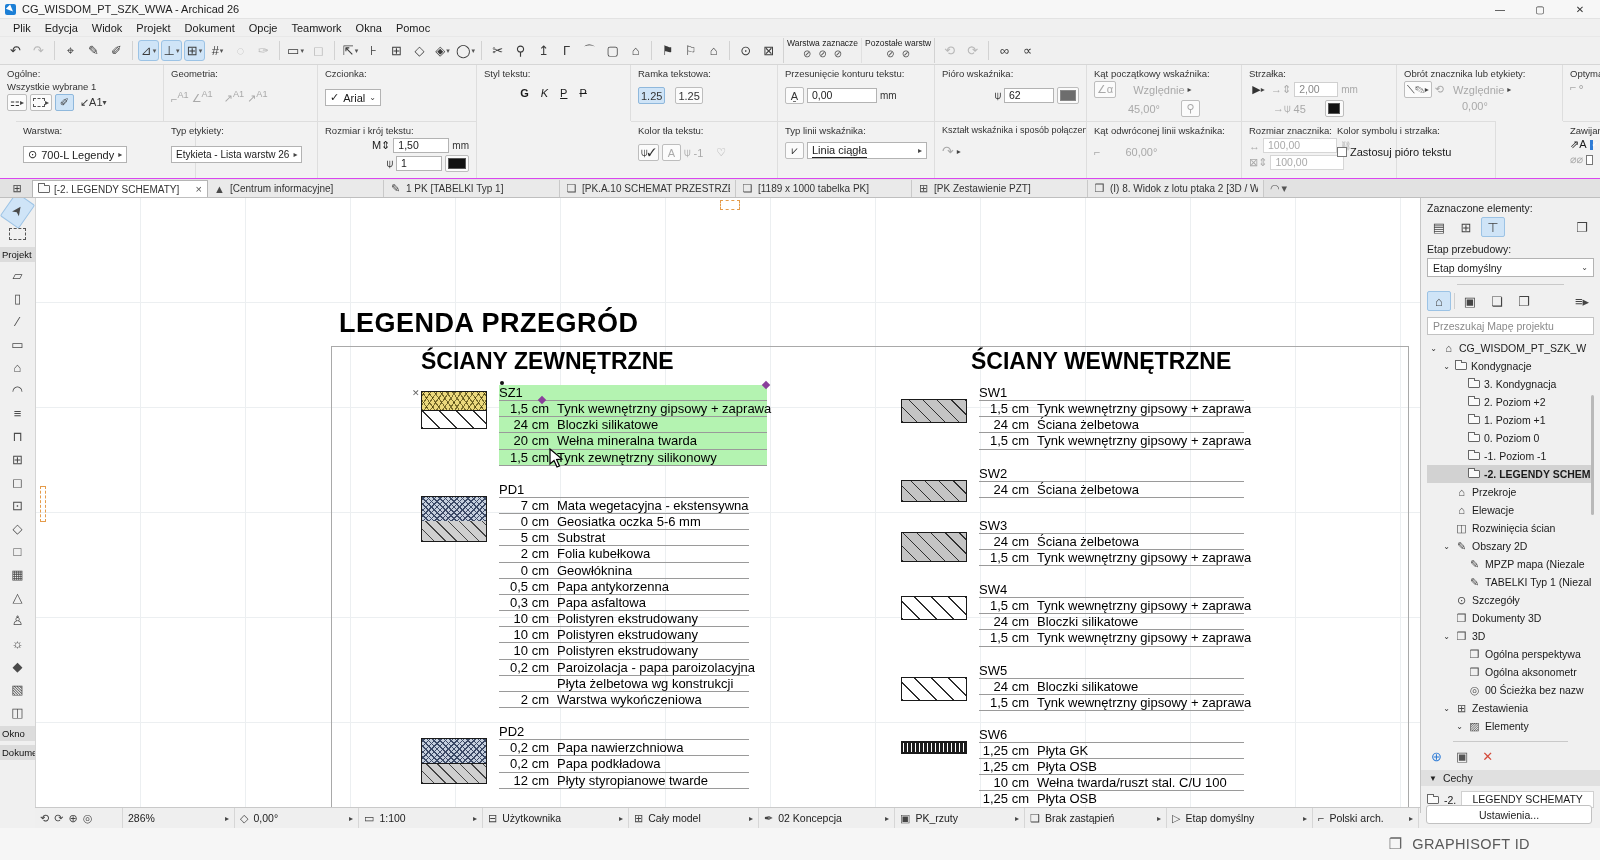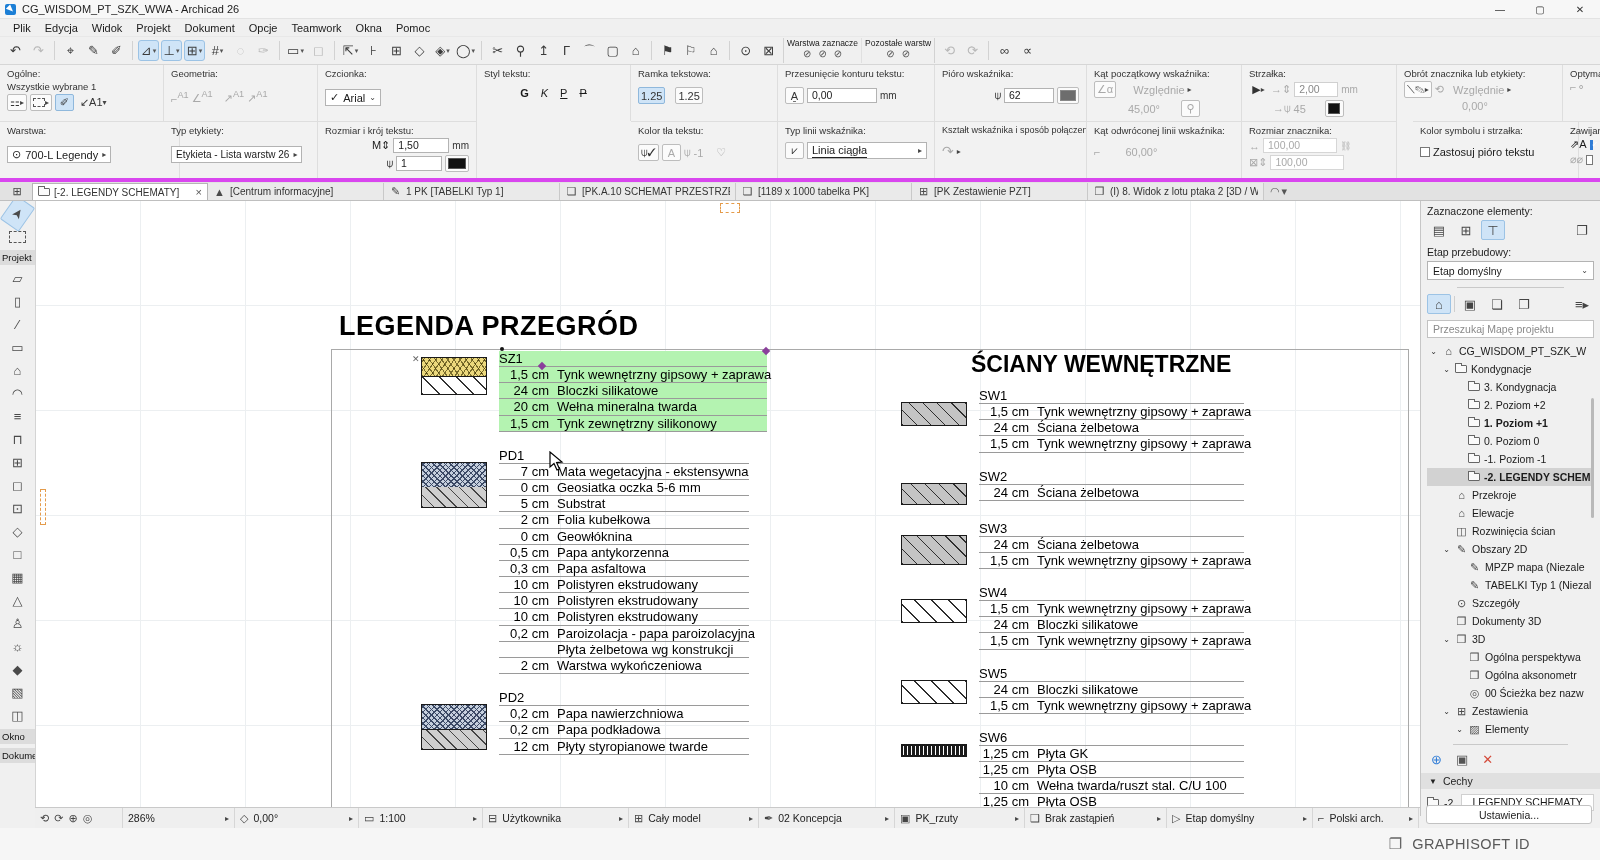--- a/index.html
+++ b/index.html
@@ -21,21 +21,21 @@
   .tb-icon.sel{background:#cfe4f7;border-color:#9cc3e5}
   .tb-icon.dis{color:#b8b8b8}
   .tb-icon .dd{font-size:7px;color:#555;margin-left:1px}
   .tb-sep{width:1px;height:19px;background:#d2d2d2;margin:0 4px;flex:none}
   .tb-laygrp{display:flex;border-left:1px solid #d2d2d2;border-right:1px solid #d2d2d2;margin:0 3px;height:25px}
   .tb-laycol{display:flex;flex-direction:column;align-items:center;padding:0 3px;border-right:1px solid #e0e0e0}
   .tb-laycol:last-child{border-right:none}
   .tb-laylab{font-size:8.5px;line-height:10px;color:#222;white-space:nowrap}
   .tb-layicons{display:flex;gap:7px;font-size:10px;color:#555;line-height:12px}
   
-  .infobox{height:113px;position:relative;background:#f2f2f2;border-bottom:4px solid #d946ef}
+  .infobox{height:113px;position:relative;background:#f2f2f2;border-bottom:1px solid #d946ef}
   .ib-sec{position:absolute;height:56px;border-right:1px solid #dedede;box-sizing:border-box;padding:3px 7px;overflow:hidden}
   .ib-sec.r2{top:56px;height:57px;border-top:1px solid #dedede}
   .ib-label{font-size:9.5px;color:#333;white-space:nowrap;margin-bottom:2px}
   .ib-sub{font-size:9.5px;color:#333;white-space:nowrap}
   .ib-row{display:flex;align-items:center;gap:3px;margin-top:2px;white-space:nowrap}
   .ib-input{background:#fff;border:1px solid #b3b3b3;height:13px;line-height:13px;padding:0 4px;font-size:10.5px;display:inline-block}
   .ib-unit{font-size:10px;color:#333}
   .mini-btn{display:inline-flex;align-items:center;justify-content:center;min-width:19px;height:17px;border:1px solid #bdbdbd;background:#fbfbfb;border-radius:2px;font-size:11px;color:#333;box-sizing:border-box;padding:0 2px}
   .mini-btn.sel{background:#cfe4f7;border-color:#8fb8dc}
   .mini-btn.flat{border-color:transparent;background:transparent}
@@ -341,21 +341,21 @@
         <span class="ghost" style="margin-left:58px">0,00°</span>
       </div>
   </div>
   <div class="ib-sec" style="left:1563px;width:37px;border-right:none">
     <div class="ib-label">Optymalizuj po</div>
     <div class="ib-row">
         <span class="ghost">⌐⚬</span>
       </div>
   </div>
 
-  <div class="ib-sec r2" style="left:0;width:180px">
+  <div class="ib-sec r2" style="left:16px;width:180px">
     <div class="ib-label">Warstwa:</div>
     <div class="ib-select" style="margin-top:8px">
       <span>⊙</span>
       <span>700-L Legendy</span>
       <span class="ib-caret">▸</span>
     </div>
   </div>
   <div class="ib-sec r2" style="left:164px;width:154px">
     <div class="ib-label">Typ etykiety:</div>
     <div class="ib-select" style="margin-top:8px">
@@ -417,21 +417,21 @@
     <div class="ib-row">
         <span class="ghost">↔</span>
       <span class="ib-input ghost" style="width:64px;border-color:#d6d6d6">100,00</span>
       <span class="ghost" style="font-size:9px">⛓</span>
       </div>
     <div class="ib-row">
         <span class="ghost">⊠⇕</span>
       <span class="ib-input ghost" style="width:64px;border-color:#d6d6d6">100,00</span>
       </div>
   </div>
-  <div class="ib-sec r2" style="left:1413px;width:166px">
+  <div class="ib-sec r2" style="left:1330px;width:166px">
     <div class="ib-label">Kolor symbolu i strzałka:</div>
     <div class="ib-row" style="margin-top:10px">
       <span class="cbx"></span>
       <span>Zastosuj pióro tekstu</span>
     </div>
   </div>
   <div class="ib-sec r2" style="left:1563px;width:37px;border-right:none">
     <div class="ib-label">Zawijanie teks</div>
     <div class="ib-row">
         <span>⇗A</span>
@@ -509,20 +509,21 @@
       <div class="pal-tool">◫</div>
       <div class="pal-label">Okno</div>
       <div class="pal-label">Dokume</div>
     </div>
 
   <div class="canvas">
     <div class="frame"></div>
     <div class="legend-title">LEGENDA PRZEGRÓD</div>
     <div class="lcol" id="legend-col1">
         <div class="g0">
+          <div class="lheading">ŚCIANY ZEWNĘTRZNE</div>
           <div class="litem">
             <div class="lswatch sw-insmas" style="height: 38px; margin-top: 6px;">
               <span class="swx">✕</span>
             </div>
             <div class="lrows sel">
               <div class="lcode">SZ1</div>
               <div class="lrow">
                 <span class="ldim">1,5 cm</span>
                 <span class="lmat">Tynk wewnętrzny gipsowy + zaprawa</span>
               </div>
@@ -773,21 +774,21 @@
         <div class="tnode" style="padding-left: 28px;">
           <span class="texp"></span>
           <span class="fico"></span>
           <span>3. Kondygnacja</span>
         </div>
         <div class="tnode" style="padding-left: 28px;">
           <span class="texp"></span>
           <span class="fico"></span>
           <span>2. Poziom +2</span>
         </div>
-        <div class="tnode" style="padding-left: 28px; font-weight: bold;">
+        <div class="tnode" style="padding-left: 28px;">
           <span class="texp"></span>
           <span class="fico"></span>
           <span>1. Poziom +1</span>
         </div>
         <div class="tnode" style="padding-left: 28px;">
           <span class="texp"></span>
           <span class="fico"></span>
           <span>0. Poziom 0</span>
         </div>
         <div class="tnode" style="padding-left: 28px;">

